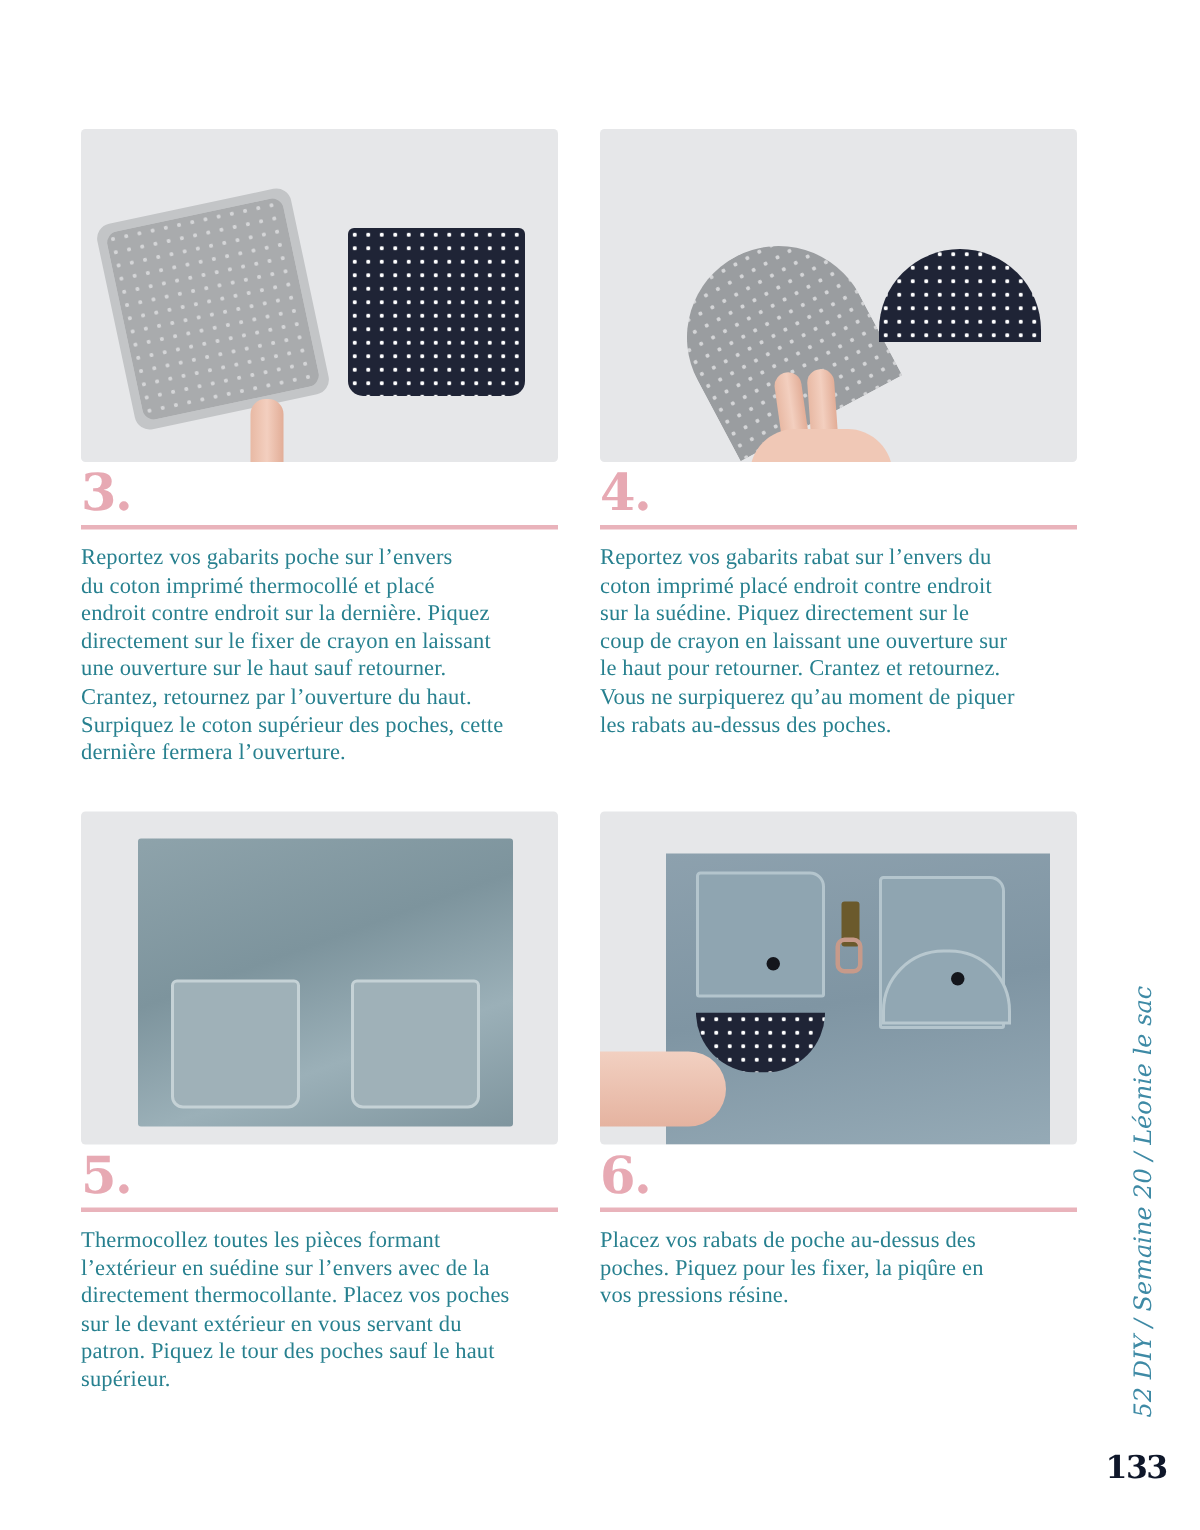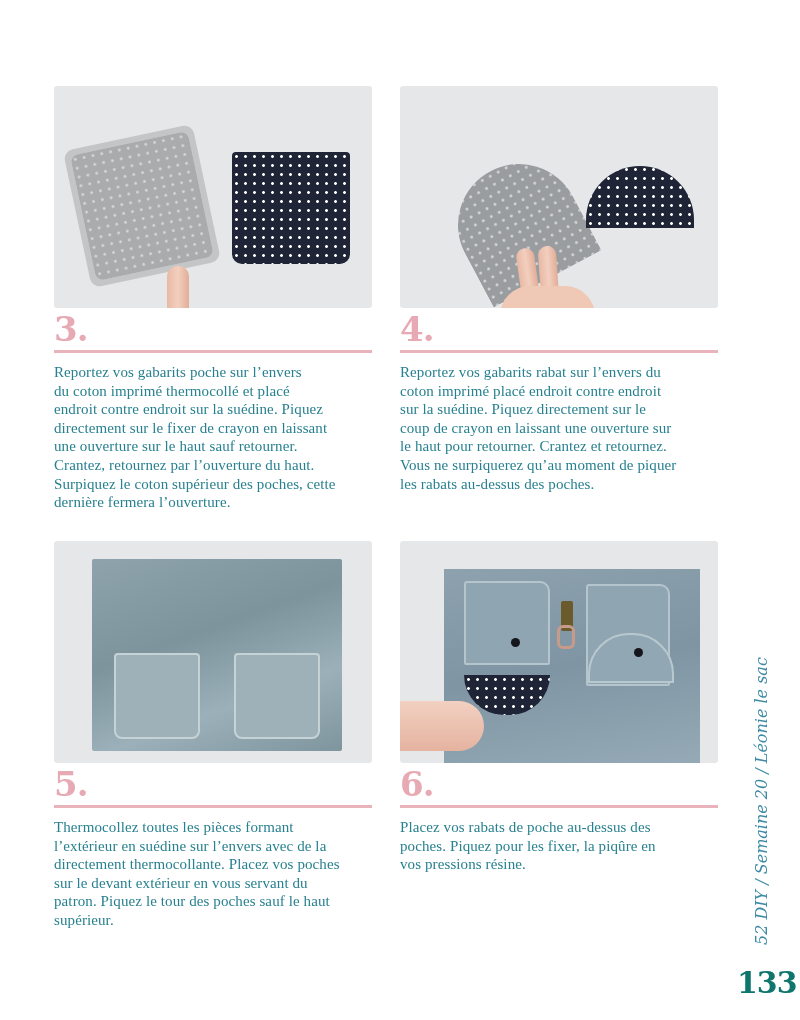--- a/index.html
+++ b/index.html
@@ -22,22 +22,22 @@
     margin-top: 10px; color: #27808f; font-size: 15px; line-height: 18.6px;
     font-family: "Liberation Serif", serif; letter-spacing: 0.1px;
   }
   .text span { display: block; white-space: nowrap; }
   .side {
     position: absolute; left: 752px; top: 945px; transform-origin: 0 0; transform: rotate(-90deg);
     color: #3e8aa5; font-style: italic; font-size: 16px; white-space: nowrap;
     font-family: "DejaVu Serif", serif;
   }
   .pagenum {
-    position: absolute; left: 737px; top: 965px; color: #0f766e; font-weight: bold;
-    font-size: 30px; font-family: "DejaVu Serif", serif; letter-spacing: -1px;
+    position: absolute; left: 737px; top: 965px; color: #0f172a; font-weight: bold;
+    font-size: 21px; font-family: "DejaVu Serif", serif; letter-spacing: -1px;
   }
   
   .dots-dark {
     background-color: #1f2436;
     background-image: radial-gradient(circle, #ffffff 1.2px, transparent 1.6px);
     background-size: 9px 9px;
   }
   .dots-grey {
     background-color: #a9abad;
     background-image: radial-gradient(circle, #d4d5d7 1.1px, transparent 1.6px);
@@ -56,21 +56,21 @@
     <div class="abs" style="left:22px;top:50px;width:132px;height:140px;background:#c3c5c7;border-radius:10px;transform:rotate(-12deg);"></div>
     <div class="abs dots-grey" style="left:28px;top:56px;width:120px;height:128px;border-radius:8px;transform:rotate(-12deg);"></div>
     <div class="abs dots-dark" style="left:178px;top:66px;width:118px;height:112px;border-radius:4px 4px 10px 10px;"></div>
     <div class="finger" style="left:113px;top:180px;width:22px;height:50px;"></div>
   </div>
   <div class="num">3.</div>
   <div class="rule"></div>
   <div class="text">
     <span>Reportez vos gabarits poche sur l’envers</span>
     <span>du coton imprimé thermocollé et placé</span>
-    <span>endroit contre endroit sur la suédine. Piquez</span>
+    <span>endroit contre endroit sur la dernière. Piquez</span>
     <span>directement sur le fixer de crayon en laissant</span>
     <span>une ouverture sur le haut sauf retourner.</span>
     <span>Crantez, retournez par l’ouverture du haut.</span>
     <span>Surpiquez le coton supérieur des poches, cette</span>
     <span>dernière fermera l’ouverture.</span>
   </div>
 </div>
 
 <div class="step" style="left:400px; top:86px;">
   <div class="photo" title="Two half-circle flaps: grey polka-dot with pencil stitching line and a navy polka-dot flap with threads">

